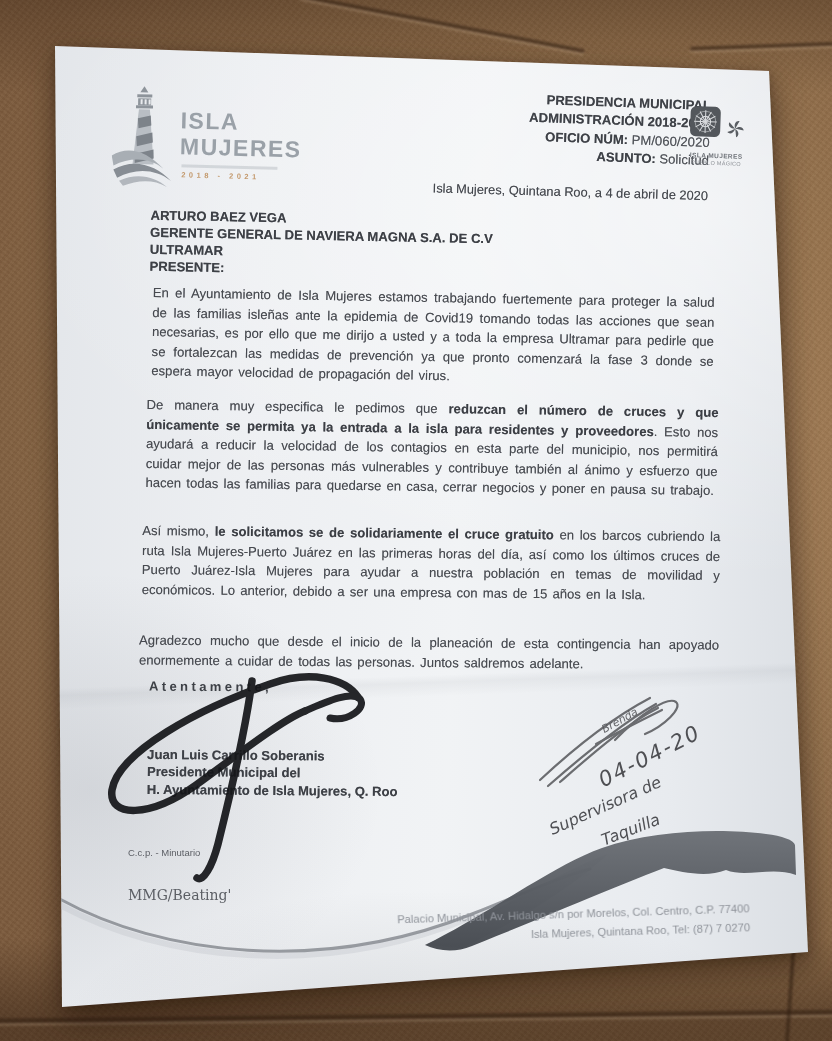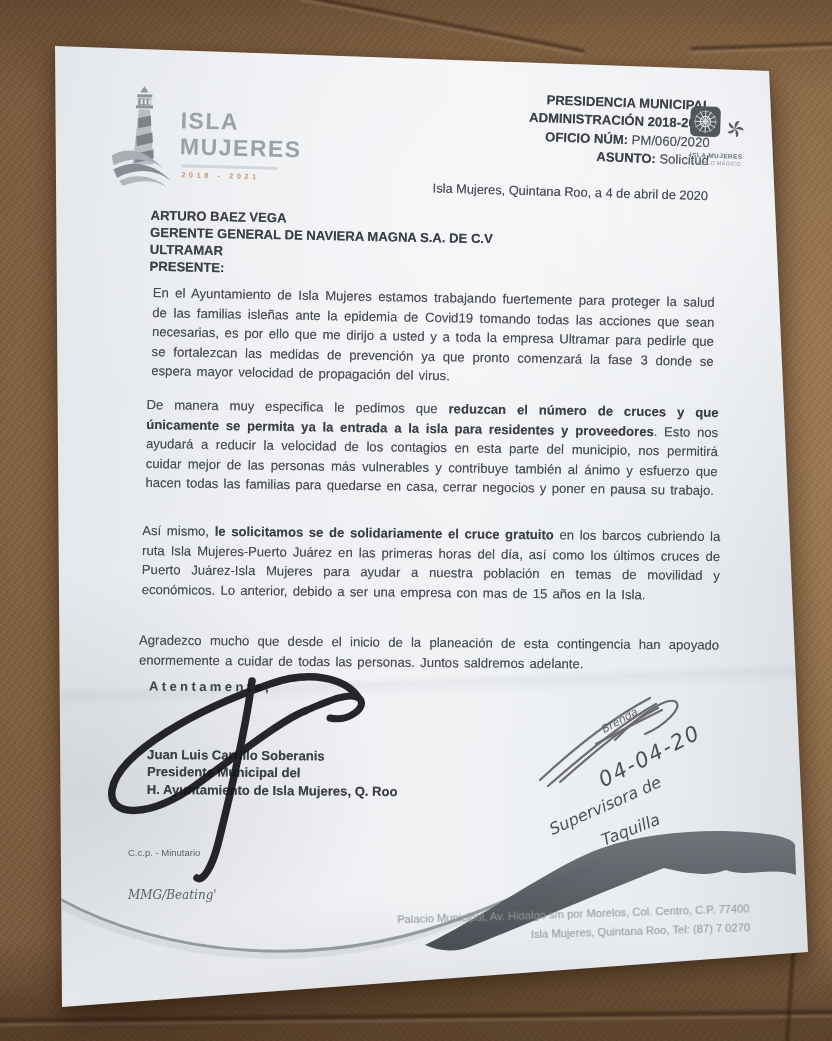--- a/index.html
+++ b/index.html
@@ -64,21 +64,21 @@
   .p2 { left:146px; top:399px; width:572px; transform:rotate(.8deg); }
   .p3 { left:142px; top:524px; width:578px; transform:rotate(.6deg); }
   .p4 { left:139px; top:633px; width:580px; transform:rotate(.5deg); }
   .para b { color:#3b3e44; }
 
   .salutation { left:149px; top:679px; transform:rotate(.4deg); font-weight:bold; font-size:13px; letter-spacing:3.4px; color:#3d4046; }
 
   .signer { left:147px; top:747px; transform:rotate(.5deg); font-weight:bold; font-size:13.1px; line-height:17.4px; color:#3d4046; text-shadow:0 0 .5px rgba(61,64,70,.6); }
 
   .ccblock { left:128px; top:847px; font-size:9.5px; line-height:11.5px; color:#5c5f65; }
-  .ccblock .script { font-style:italic; font-size:12px; font-family:"DejaVu Serif", serif;margin-top:31px; }
+  .ccblock .script { font-size:14px; font-family:"DejaVu Serif", serif;margin-top:31px; }
 
   .footer { left:320px; top:906px; width:430px; text-align:right; transform:rotate(-1.8deg); font-size:11.2px; line-height:19px; color:#8f939a; filter:blur(.3px); }
 
   .hand { position:absolute; font-family:"DejaVu Sans", sans-serif; font-style:italic; color:#4e4f53; white-space:nowrap; }
   .hw-name { left:600px; top:714px; transform:rotate(-29deg); font-size:11px; opacity:.85; }
   .hw-date { left:594px; top:744px; transform:rotate(-27deg); font-size:21px; letter-spacing:2px; }
   .hw-role1 { left:545px; top:796px; transform:rotate(-24deg); font-size:16px; }
   .hw-role2 { left:600px; top:820px; transform:rotate(-21deg); font-size:16px; }
 
   svg.overlay { position:absolute; left:0; top:0; pointer-events:none; }

